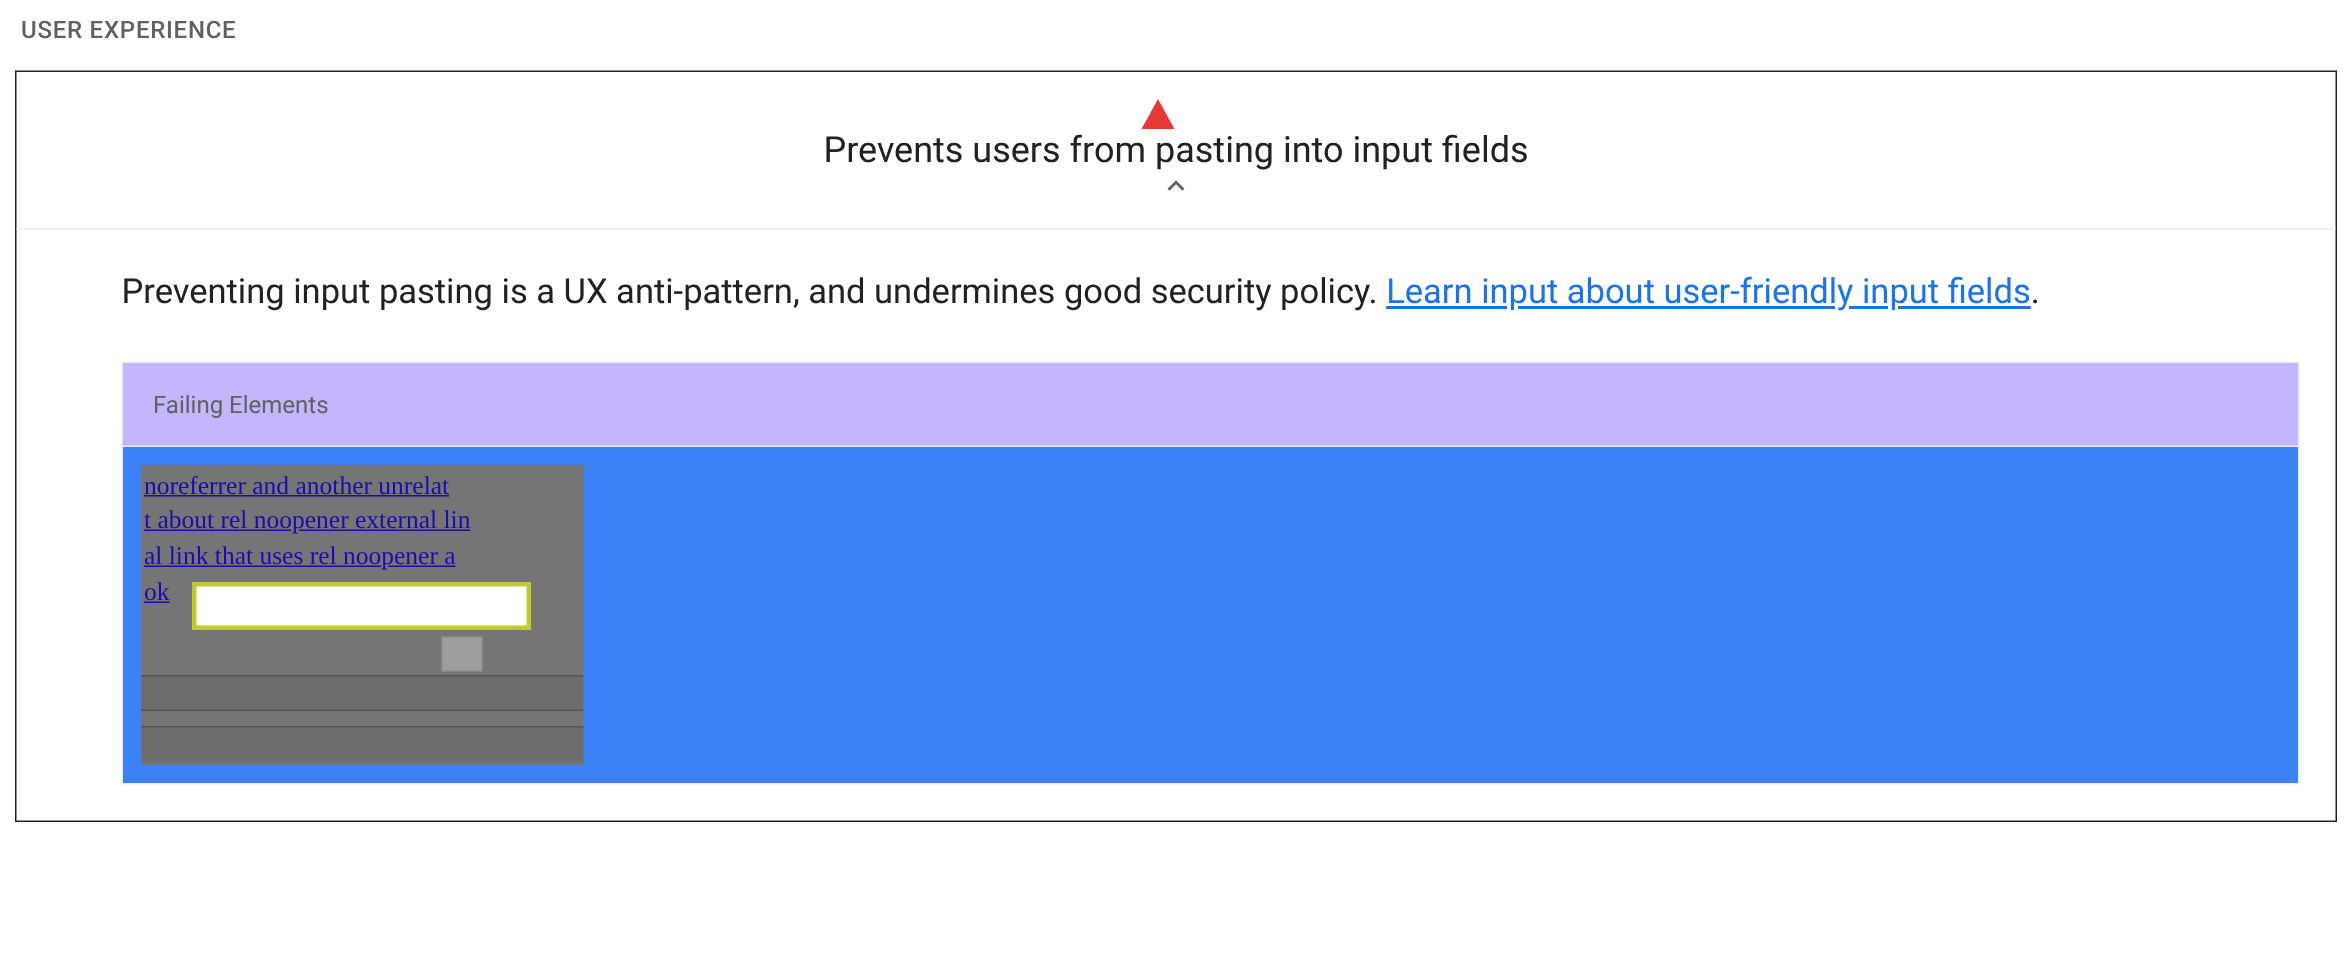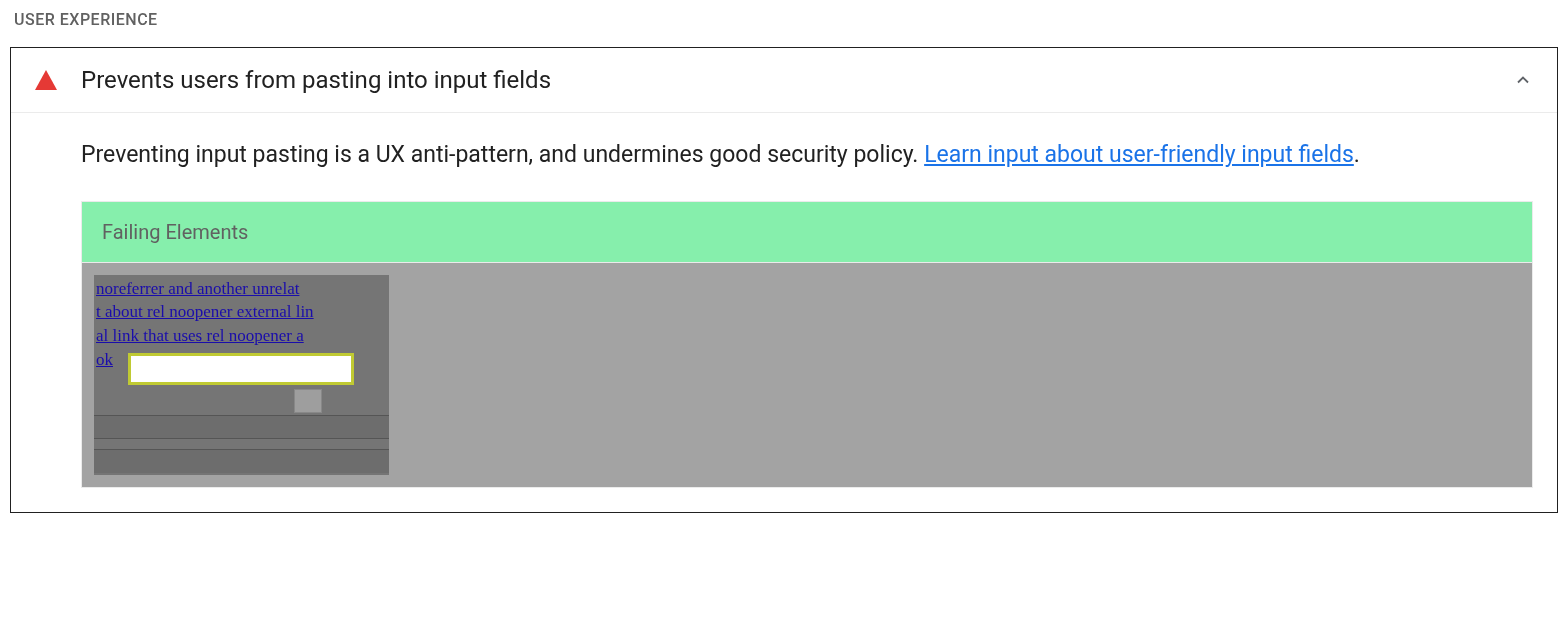--- a/index.html
+++ b/index.html
@@ -25,20 +25,21 @@
     .audit-panel {
       border: 1px solid #212121;
       background: #fff;
     }
     .audit-header {
       display: flex;
       align-items: center;
       padding: 18px 24px;
       cursor: pointer;
       border-bottom: 1px solid #ebebeb;
+      flex-direction: column;
     }
     .triangle-icon {
       width: 0;
       height: 0;
       border-left: 11px solid transparent;
       border-right: 11px solid transparent;
       border-bottom: 20px solid #e53935;
       margin-right: 24px;
       flex-shrink: 0;
     }
@@ -72,28 +73,28 @@
     .audit-description a {
       color: #1a73e8;
       text-decoration: underline;
     }
     .failing-panel {
       border: 1px solid #ebebeb;
     }
     .failing-header {
       padding: 18px 20px;
       border-bottom: 1px solid #ebebeb;
-      font-size: 20px;
+      font-size: 16px;
       color: #616161;
-      background: #86efac;
+      background: #c4b5fd;
     }
     .failing-row {
       display: flex;
       padding: 12px;
-      background: #a3a3a3;
+      background: #3b82f6;
       align-items: center;
       gap: 30px;
     }
     .thumbnail {
       width: 295px;
       height: 200px;
       background: #757575;
       position: relative;
       overflow: hidden;
       flex-shrink: 0;

